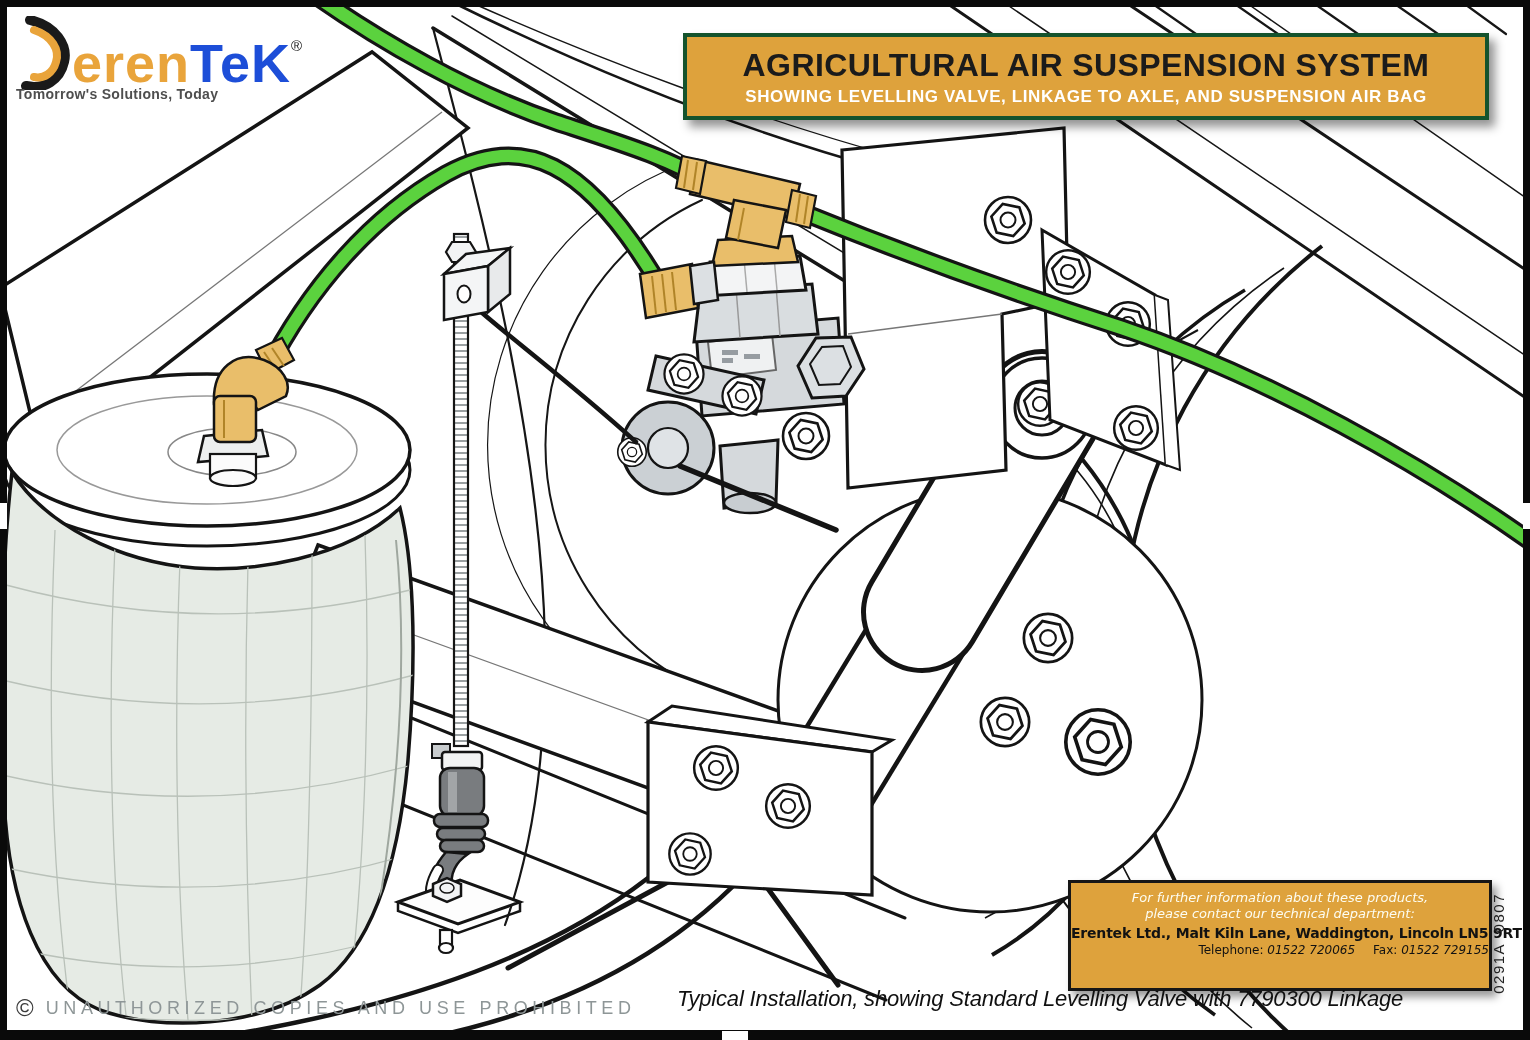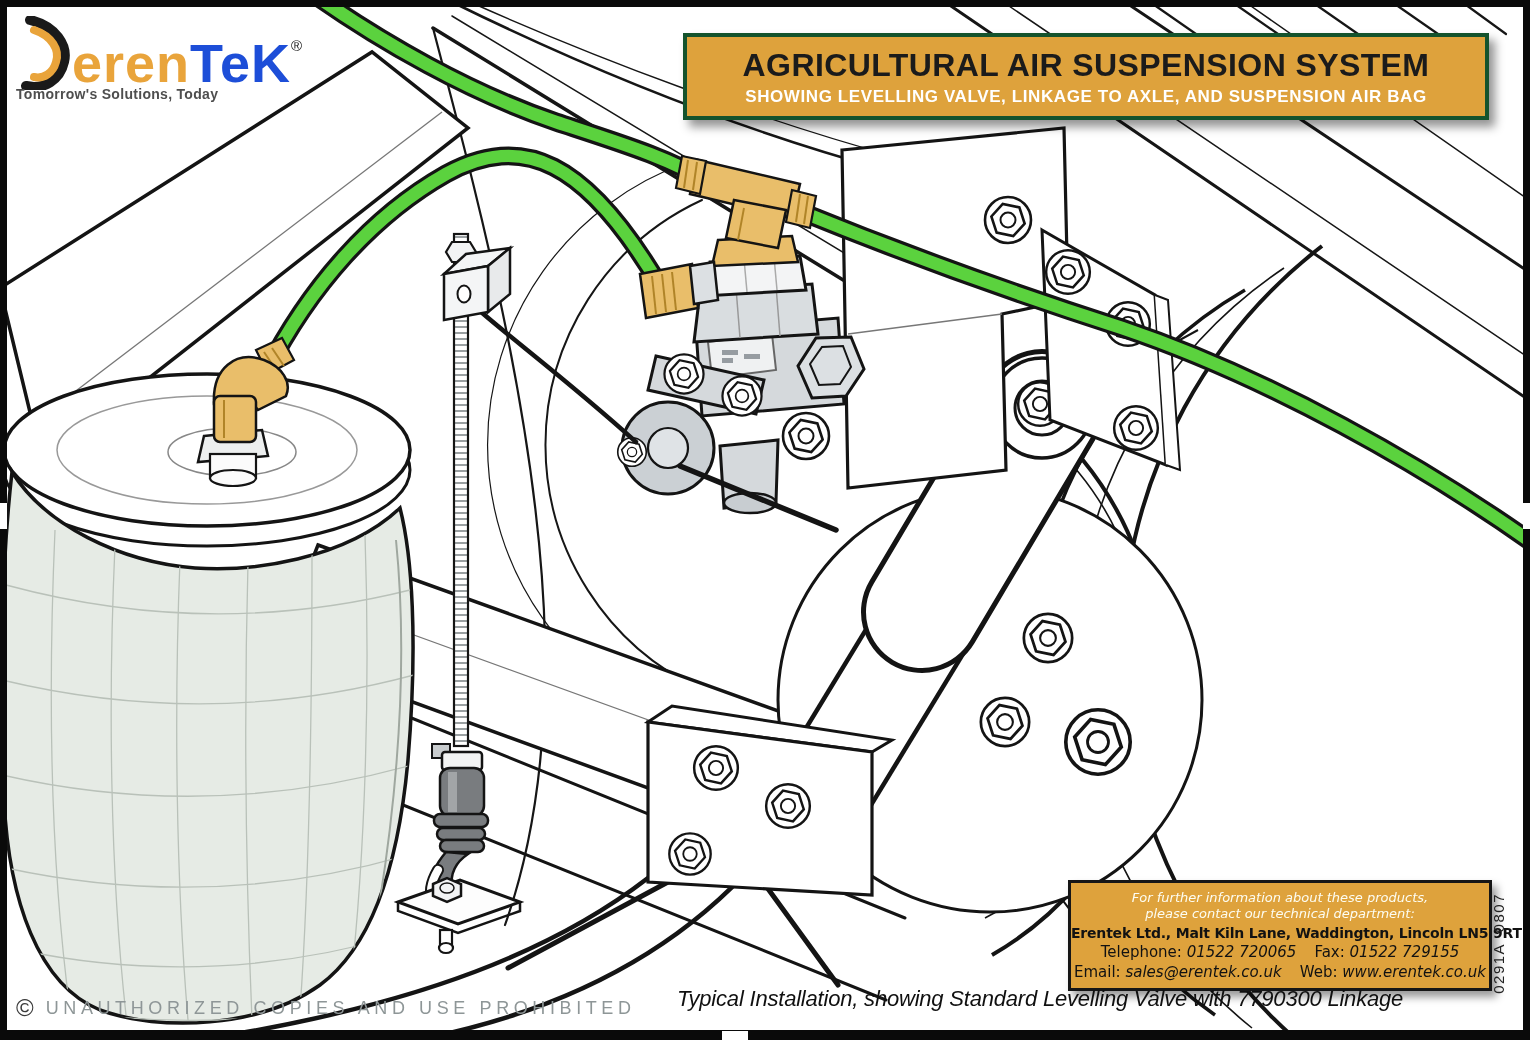--- a/index.html
+++ b/index.html
@@ -29,21 +29,21 @@
     box-shadow:6px 7px 9px rgba(0,0,0,.42);}
   .banner-title{font-size:32px;font-weight:700;color:#1b1b1b;letter-spacing:.4px;white-space:nowrap;}
   .banner-sub{font-size:17px;font-weight:700;color:#fff;letter-spacing:.6px;white-space:nowrap;}
 
   
   .contact{position:absolute;left:1068px;top:846px;width:424px;height:111px;
     background:var(--banner-gold,#DEA23C);border:3px solid #161616;text-align:center;
     padding-top:7px;font-family:"DejaVu Sans",sans-serif;box-shadow:5px 6px 8px rgba(0,0,0,.4);margin-top:34px;}
   .cb-white{font-size:13px;font-style:italic;color:#FDFDF2;line-height:1.22;}
   .cb-addr{font-size:14px;font-weight:700;color:#121212;letter-spacing:-.2px;margin-top:3px;white-space:nowrap;}
-  .cb-line{font-size:15px;color:#121212;margin-top:2px;white-space:nowrap;}
+  .cb-line{font-size:12px;color:#121212;margin-top:2px;white-space:nowrap;text-align:right;}
   .cb-line .lbl{font-weight:500;}
   .cb-line .val{font-style:italic;}
   .cb-gap{display:inline-block;width:18px;}
 
   
   .caption{position:absolute;left:560px;top:986px;width:960px;text-align:center;
     font-style:italic;font-size:22px;letter-spacing:-.2px;color:#101010;}
   .copyright{position:absolute;left:16px;top:996px;display:flex;align-items:center;gap:12px;}
   .copyright .sym{font-size:24px;color:#3a3a3a;font-weight:400;line-height:1;}
   .copyright .txt{font-size:18px;letter-spacing:4.6px;color:#8E9697;font-weight:500;}
@@ -318,25 +318,20 @@
 
 <div class="contact">
   <div class="cb-white">For further information about these products,</div>
   <div class="cb-white">please contact our technical department:</div>
   <div class="cb-addr">Erentek Ltd., Malt Kiln Lane, Waddington, Lincoln LN5 9RT</div>
   <div class="cb-line">
     <span class="lbl">Telephone:</span>
     <span class="val">01522 720065</span><span class="cb-gap"></span><span class="lbl">Fax:</span>
     <span class="val">01522 729155</span>
   </div>
-  <div class="cb-line">
-    <span class="lbl">Email:</span>
-    <span class="val">sales@erentek.co.uk</span><span class="cb-gap"></span><span class="lbl">Web:</span>
-    <span class="val">www.erentek.co.uk</span>
-  </div>
 </div>
 
 <div class="caption">Typical Installation, showing Standard Levelling Valve with 7790300 Linkage</div>
 
 <div class="copyright">
   <span class="sym">©</span>
   <span class="txt">UNAUTHORIZED COPIES AND USE PROHIBITED</span>
 </div>
 
 <div class="docnum">0291A  0807</div>

